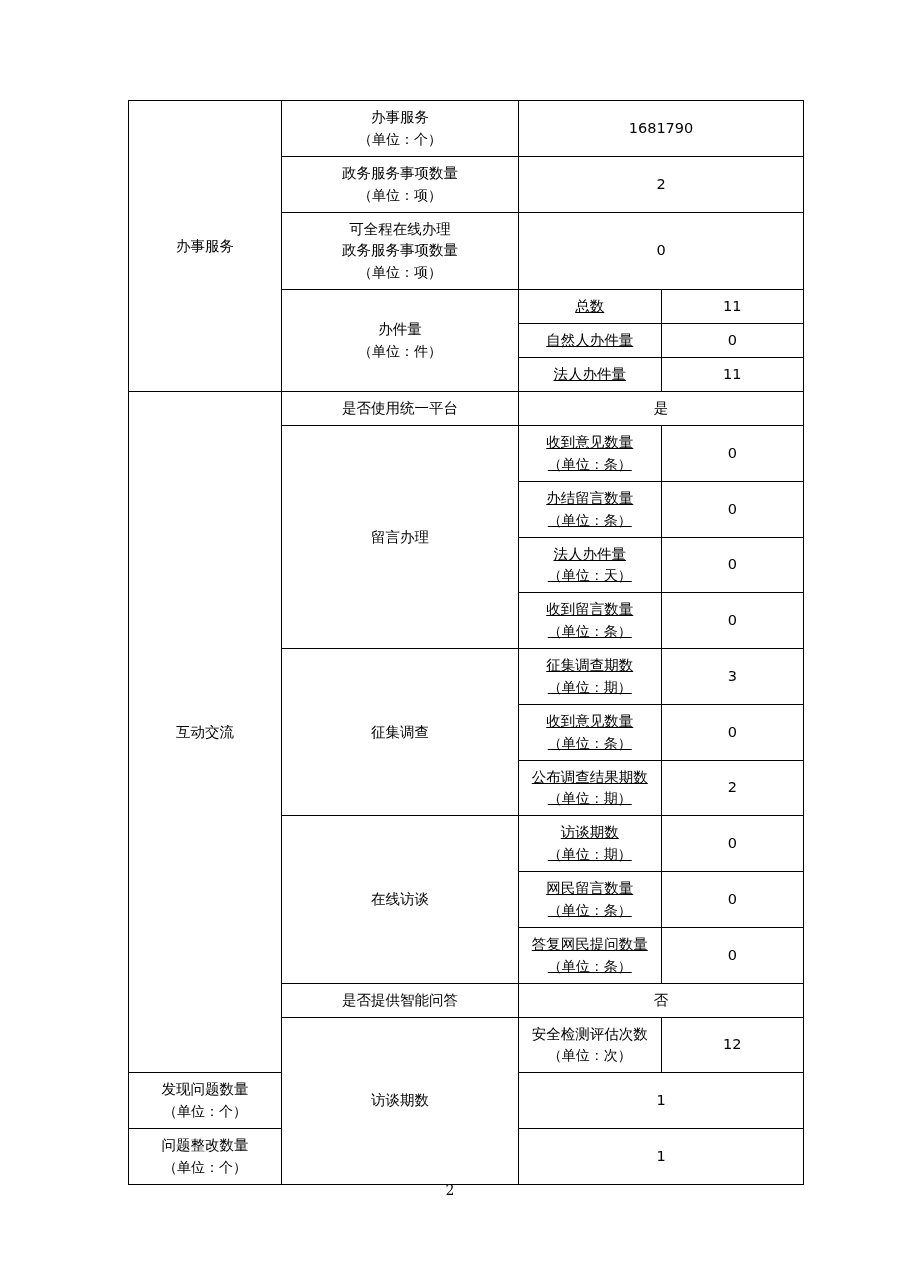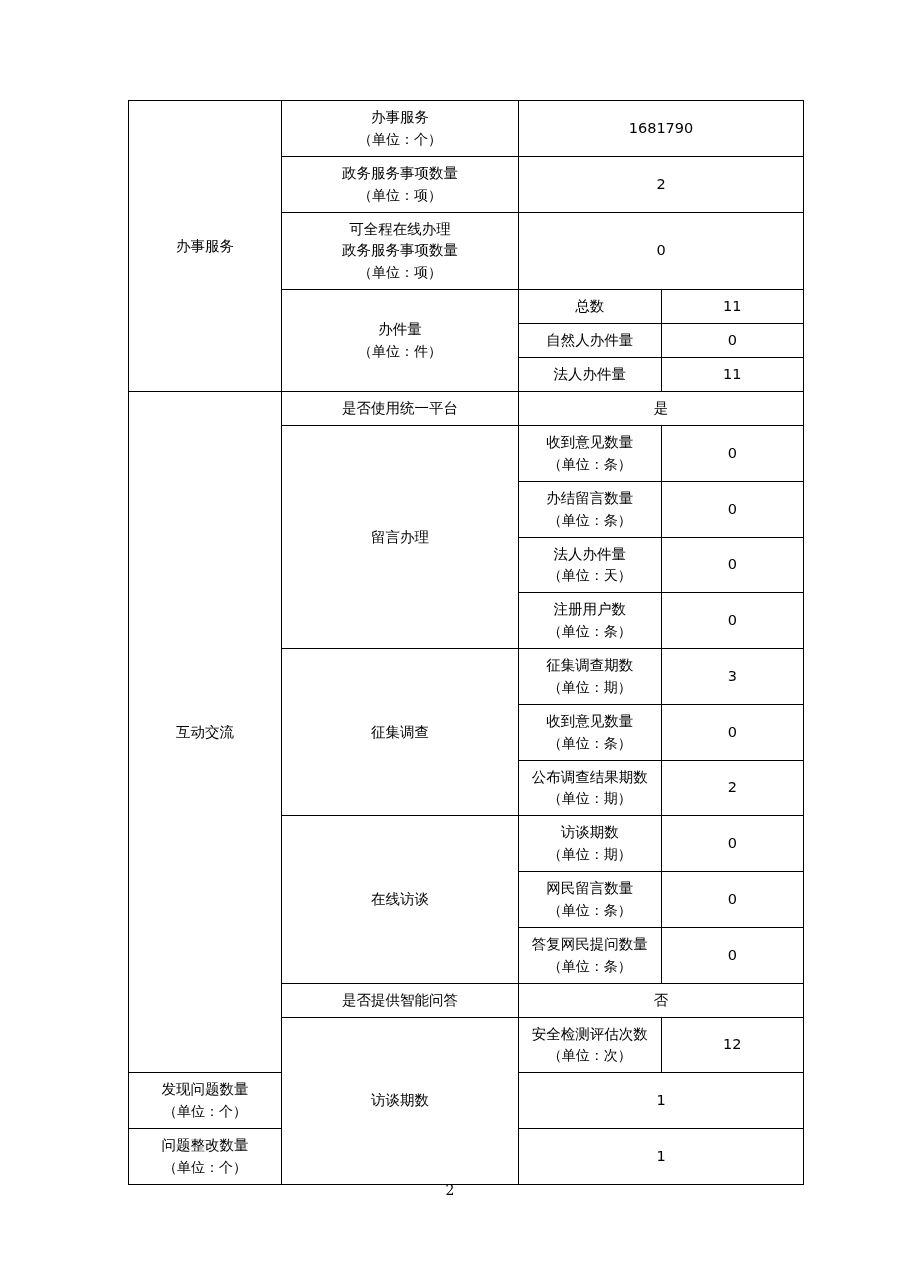--- a/index.html
+++ b/index.html
@@ -36,20 +36,21 @@
     font-family: "DejaVu Sans", "Liberation Sans", sans-serif;
   }
   td.cat {
     width: 148px;
   }
   td.item {
     width: 232px;
   }
   td.sub {
     width: 168px;
+    text-decoration: underline;
   }
   td.val {
     width: 112px;
   }
   td.val-wide {
     width: 280px;
   }
   .unit {
     display: block;
     font-size: 14px;
@@ -144,21 +145,21 @@
       </tr>
       <tr>
         <td class="sub">
           <span class="line">法人办件量</span>
           <span class="unit">（单位：天）</span>
         </td>
         <td class="val num">0</td>
       </tr>
       <tr>
         <td class="sub">
-          <span class="line">注册用户数</span>
+          <span class="line">收到留言数量</span>
           <span class="unit">（单位：条）</span>
         </td>
         <td class="val num">0</td>
       </tr>
 
       <tr>
         <td class="item" rowspan="3">征集调查</td>
         <td class="sub">
           <span class="line">征集调查期数</span>
           <span class="unit">（单位：期）</span>

